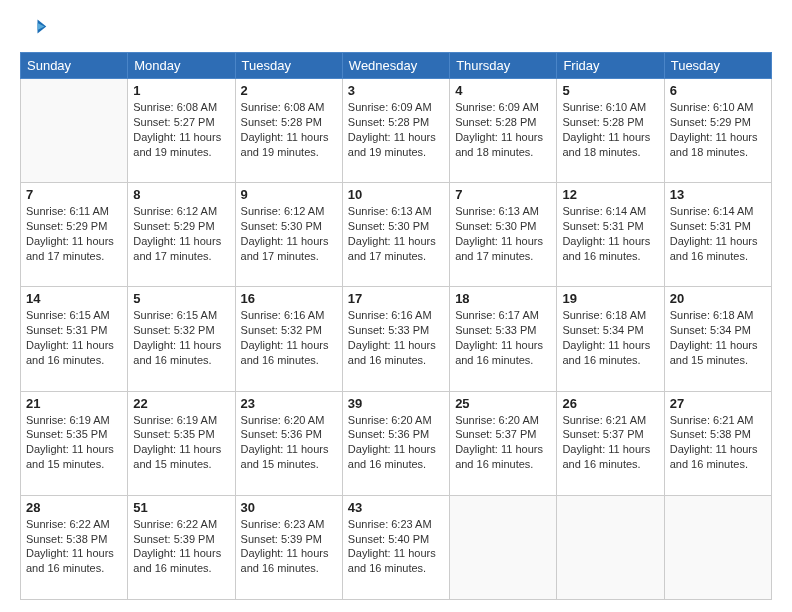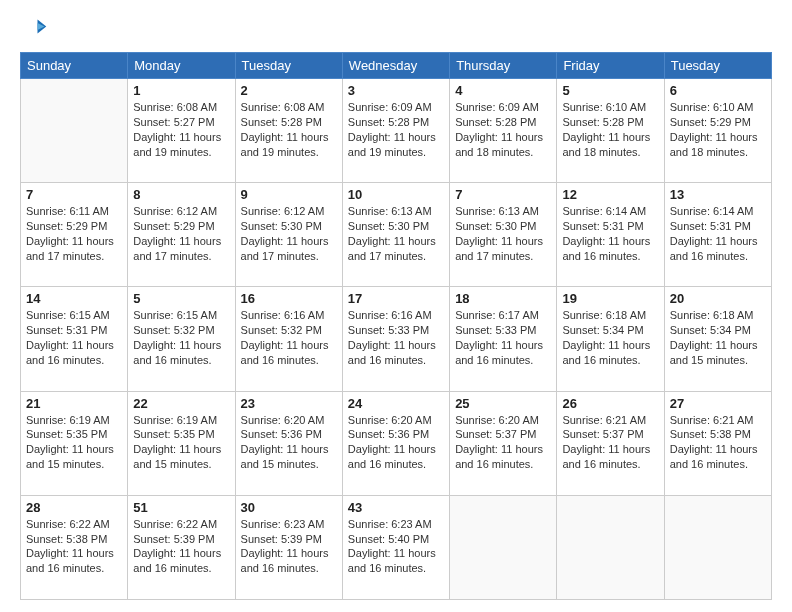--- a/index.html
+++ b/index.html
@@ -291,21 +291,21 @@
 and 15 minutes.</div>
           </td>
           <td>
             <span class="day-num">23</span>
             <div class="day-info">Sunrise: 6:20 AM
 Sunset: 5:36 PM
 Daylight: 11 hours
 and 15 minutes.</div>
           </td>
           <td>
-            <span class="day-num">24</span>
+            <span class="day-num">39</span>
             <div class="day-info">Sunrise: 6:20 AM
 Sunset: 5:36 PM
 Daylight: 11 hours
 and 16 minutes.</div>
           </td>
           <td>
             <span class="day-num">25</span>
             <div class="day-info">Sunrise: 6:20 AM
 Sunset: 5:37 PM
 Daylight: 11 hours

